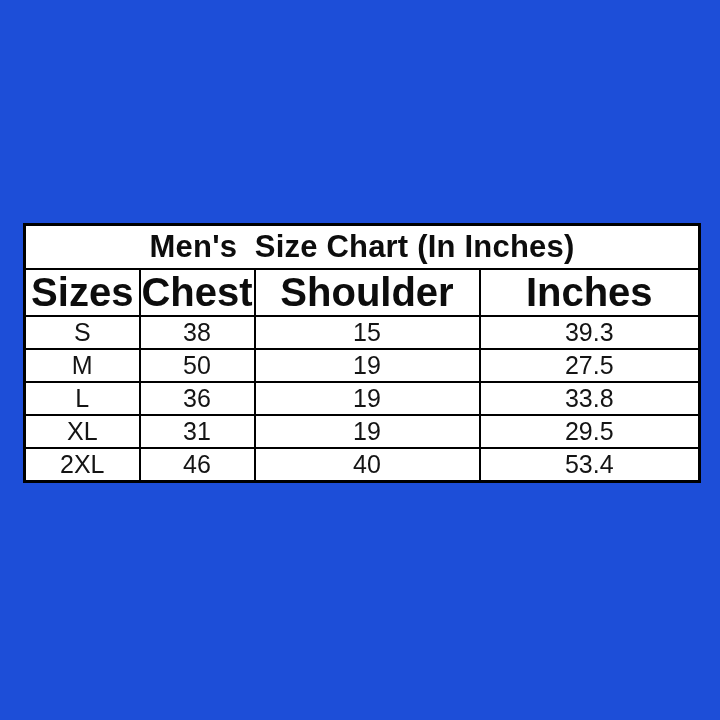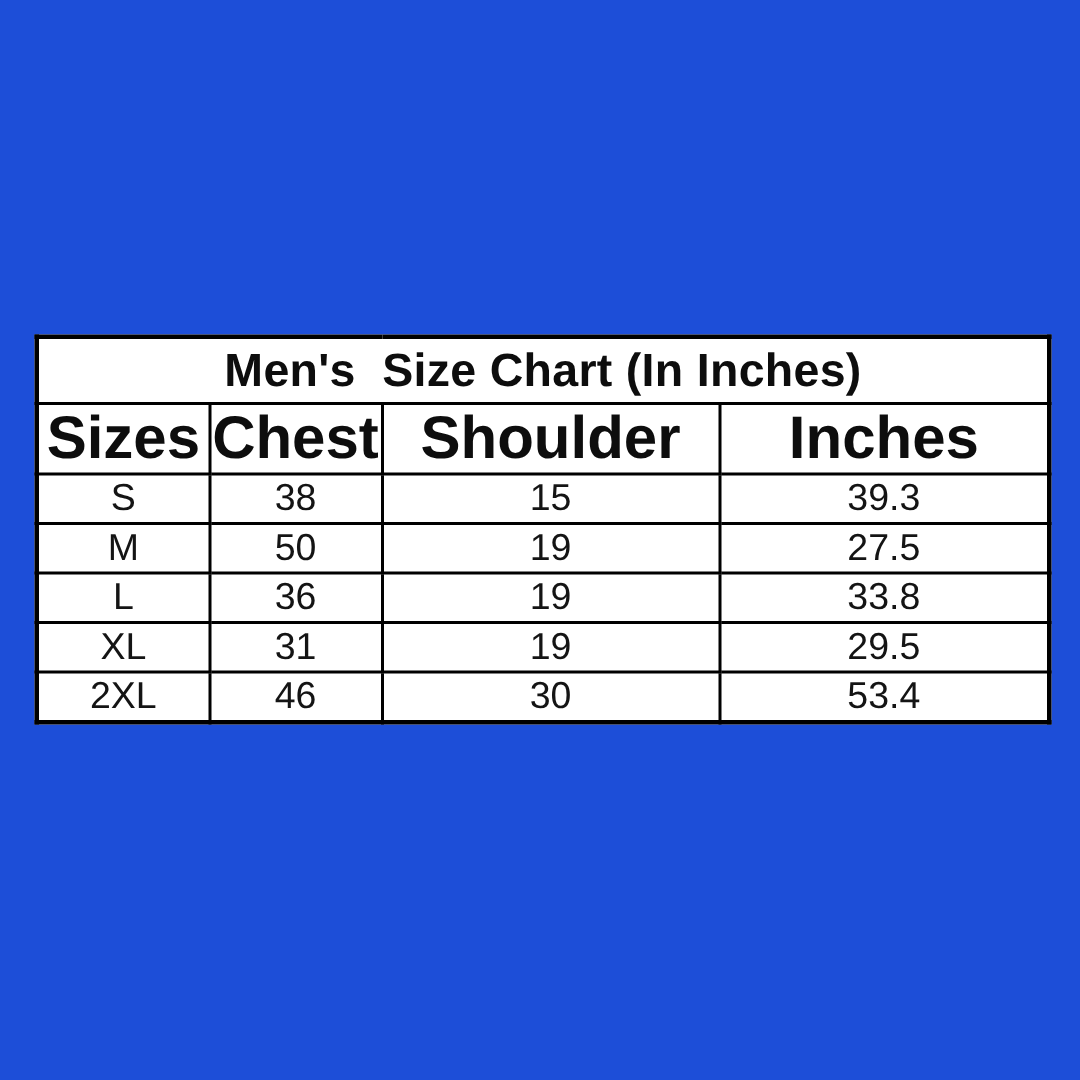--- a/index.html
+++ b/index.html
@@ -100,18 +100,18 @@
       </tr>
       <tr>
         <td>XL</td>
         <td>31</td>
         <td>19</td>
         <td>29.5</td>
       </tr>
       <tr>
         <td>2XL</td>
         <td>46</td>
-        <td>30</td>
+        <td>40</td>
         <td>53.4</td>
       </tr>
     </tbody>
   </table>
 </div>
 
 </body></html>

